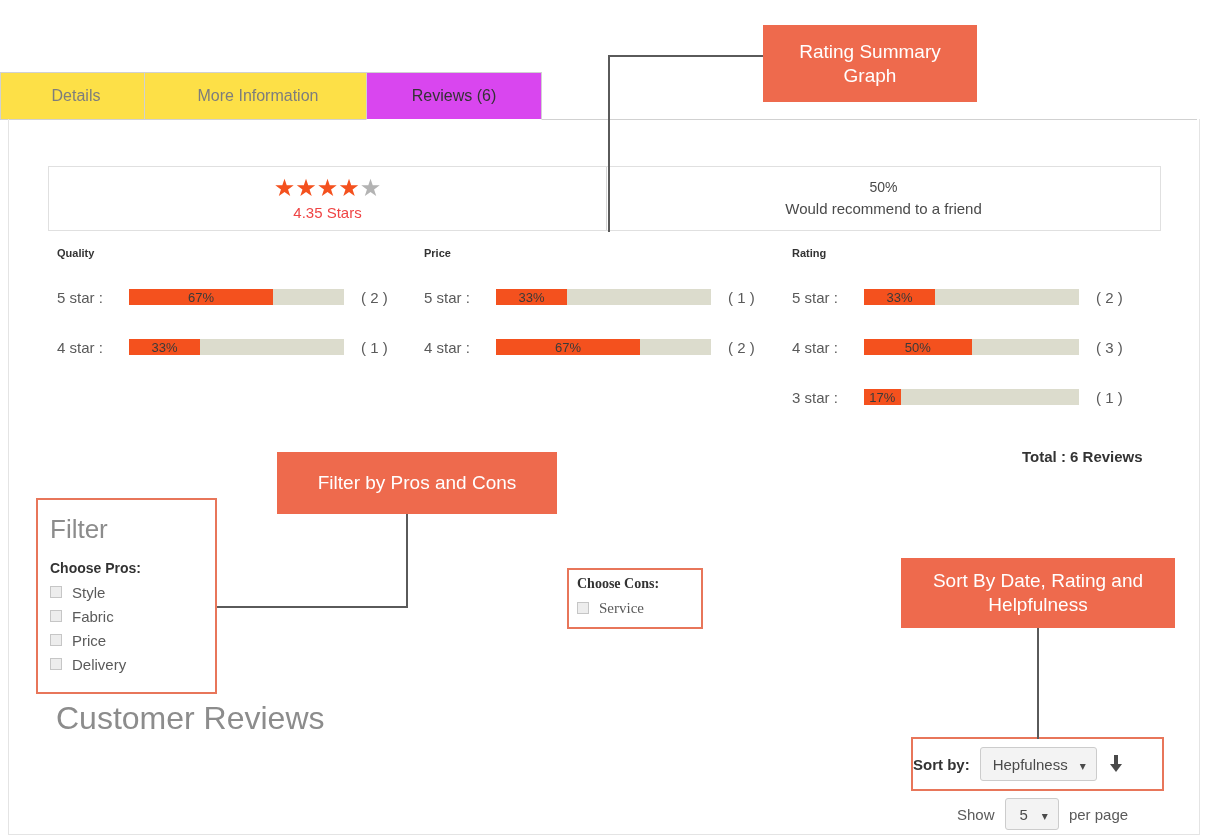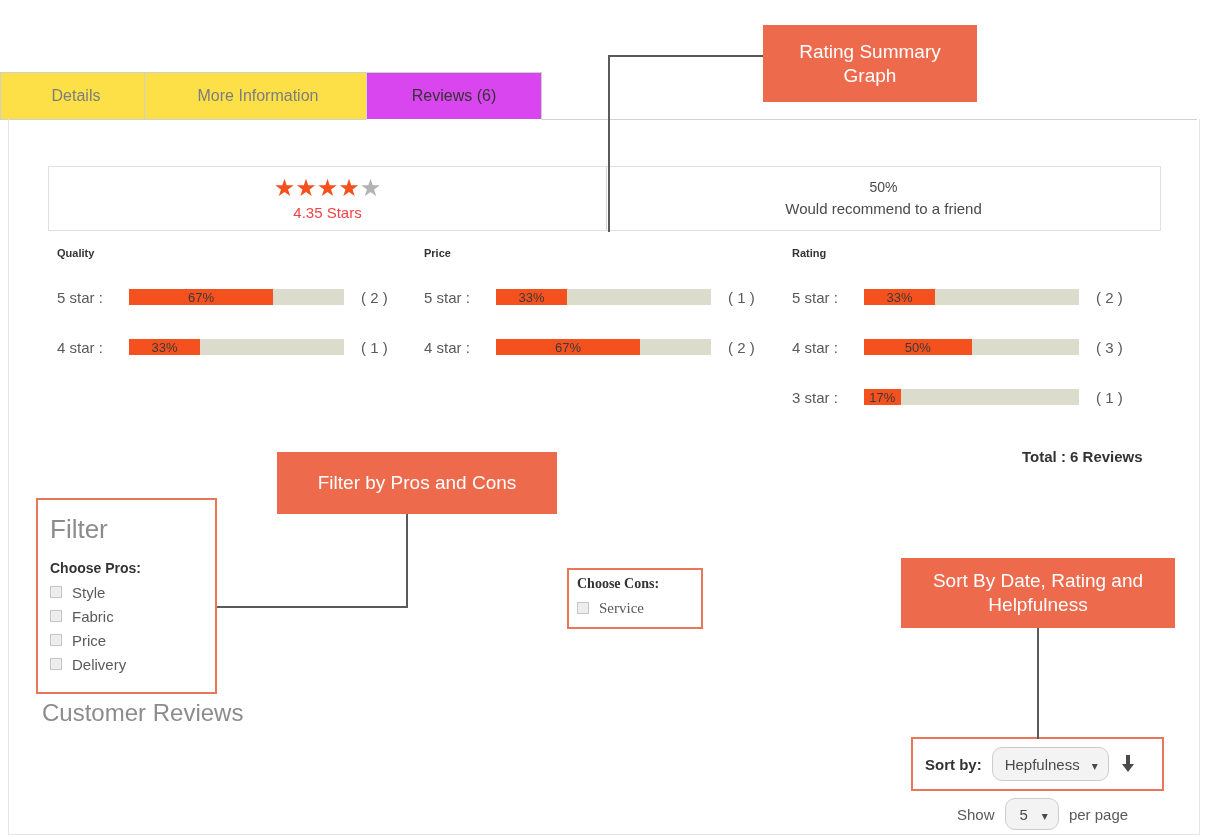--- a/index.html
+++ b/index.html
@@ -139,37 +139,37 @@
   .cons-box {
     position: absolute; left: 567px; top: 568px;
     width: 136px; height: 61px;
     border: 2px solid #e8765a;
     padding: 6px 0 0 8px;
     font-family: Liberation Serif, serif;
   }
 
   
   .customer-reviews {
-    position: absolute; left: 42px; top: 699px;
-    font-size: 24px; color: #8c8c8c; font-weight: normal;
+    position: absolute; left: 56px; top: 699px;
+    font-size: 32px; color: #8c8c8c; font-weight: normal;
     line-height: 1.2; margin: 0;
   }
 
   
   .sort-box {
     position: absolute; left: 911px; top: 737px;
     width: 253px; height: 54px;
     border: 2px solid #e8765a;
-    display: flex; align-items: center; padding-left: 12px;
+    display: flex; align-items: center; 
   }
   .sort-label { font-size: 15px; font-weight: bold; color: #333333; margin-right: 10px; }
   .select {
     position: relative;
     height: 34px; background: #f3f3f3;
-    border: 1px solid #cccccc; border-radius: 10px;
+    border: 1px solid #cccccc; border-radius: 3px;
     display: flex; align-items: center;
     padding: 0 28px 0 12px;
     font-size: 15px; color: #4a4a4a;
     cursor: pointer;
   }
   .select .caret {
     position: absolute; right: 10px; top: 50%;
     margin-top: -4px; font-size: 12px; color: #4a4a4a; line-height: 1;
   }
   .sort-arrow { margin-left: 12px; line-height: 1; display: flex; align-items: center; }

